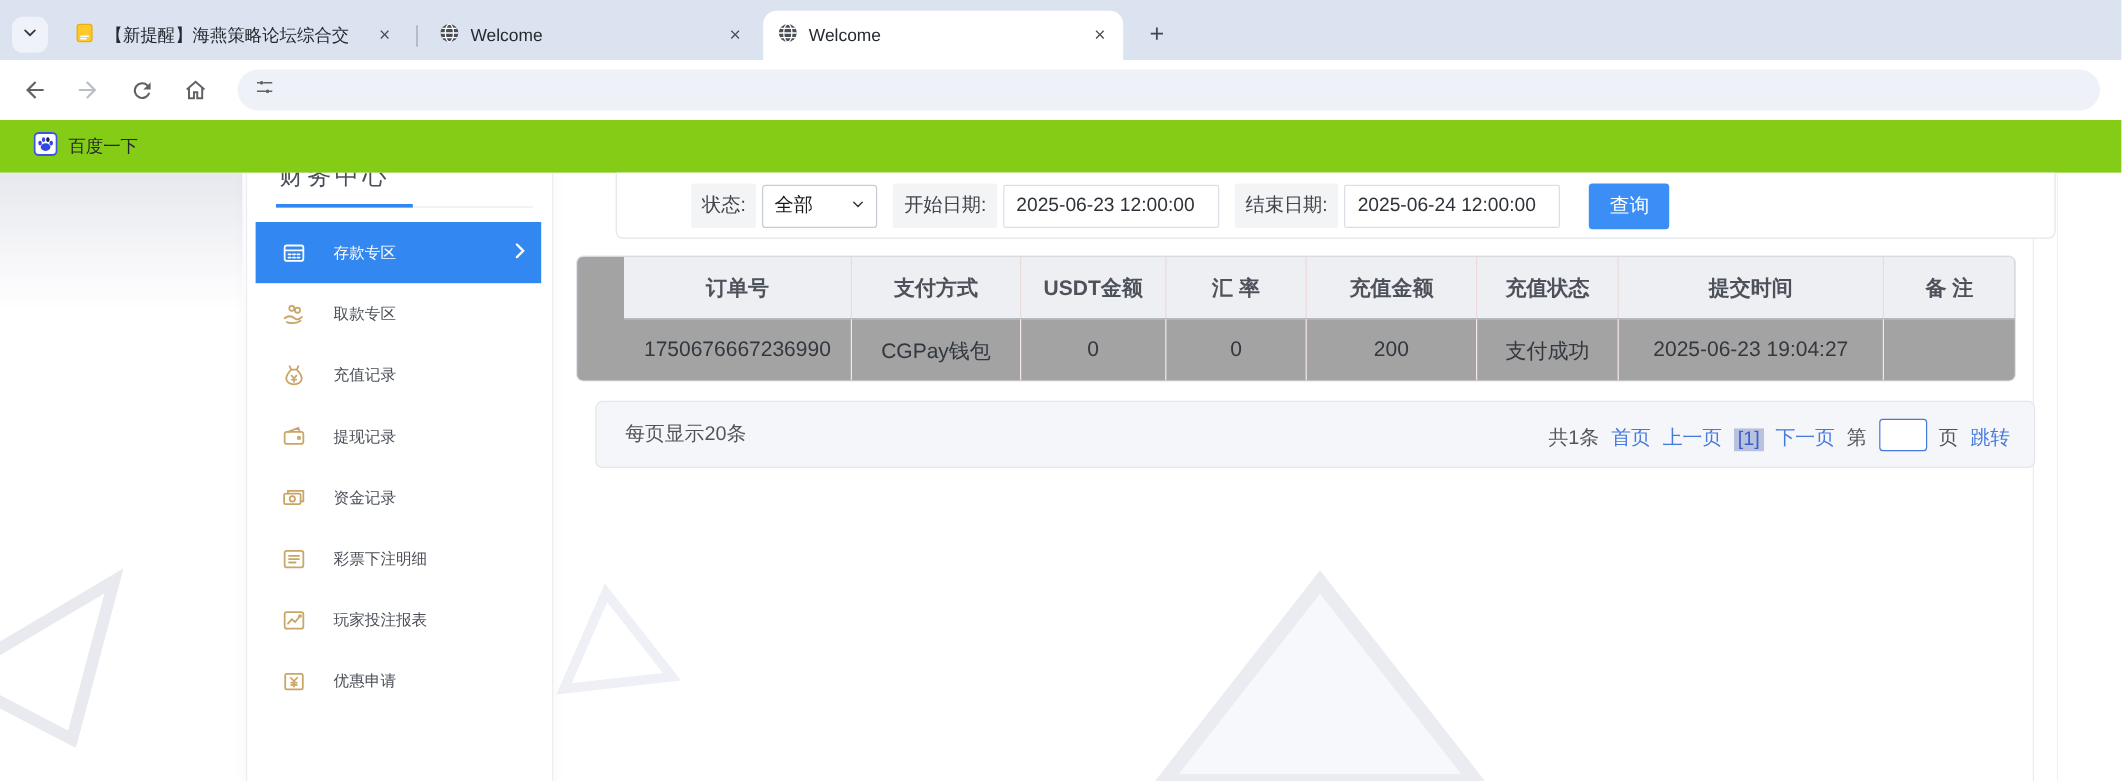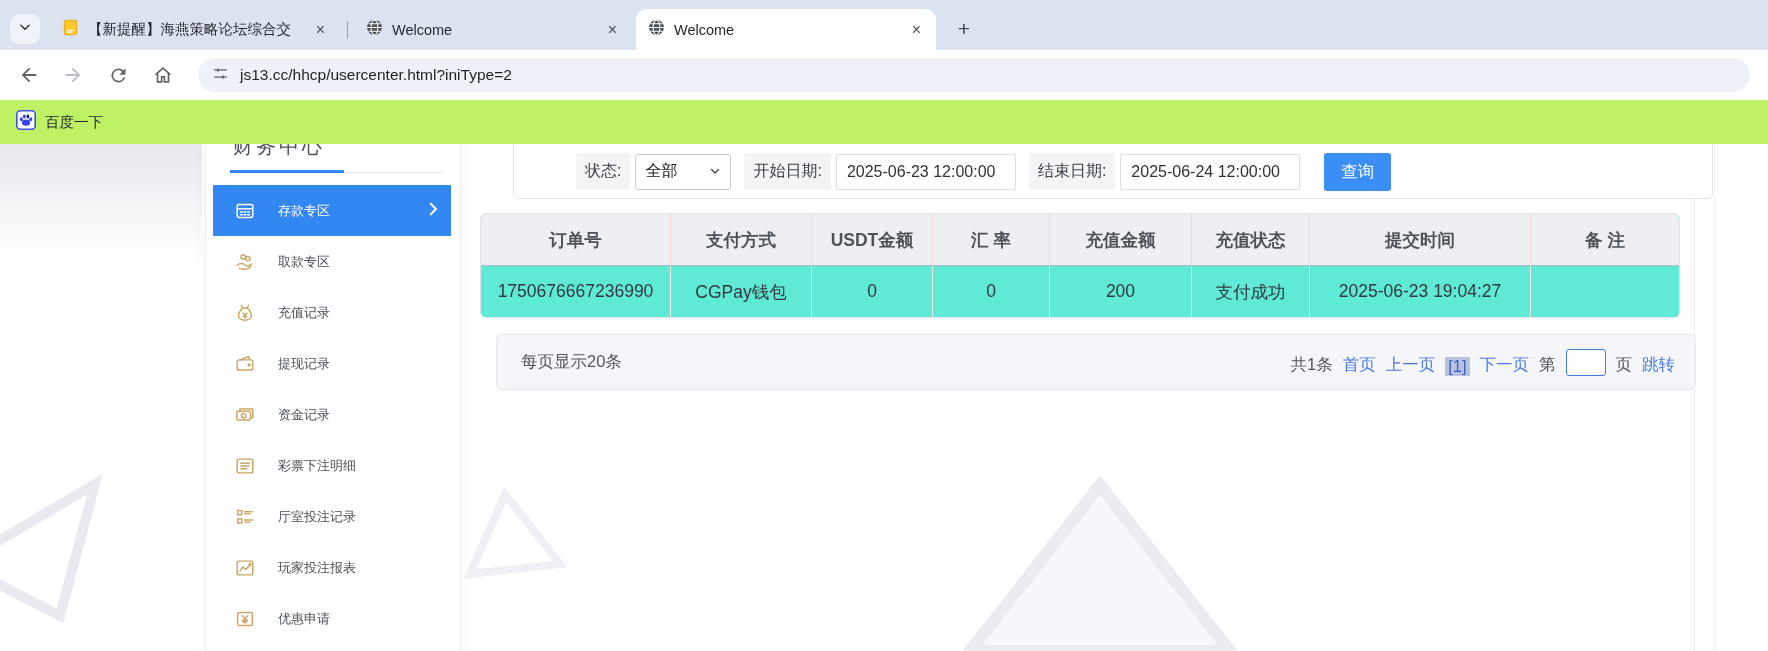--- a/index.html
+++ b/index.html
@@ -22,22 +22,22 @@
     display:flex; align-items:center; justify-content:center; font-size:21px; color:#43484f; }
 
   .toolbar { position:relative; height:50px; background:#fff; }
   .nav-icon { position:absolute; top:12px; width:26px; height:26px; display:flex;
     align-items:center; justify-content:center; }
   .omnibox { position:absolute; left:198px; right:18px; top:8px; height:34px;
     border-radius:17px; background:#eef1f8; display:flex; align-items:center; }
   .omnibox .tune { margin-left:14px; }
   .url-text { margin-left:11px; font-size:15.5px; color:#1d2126; }
 
-  .bookmarks { height:44px; background:#bef264; display:flex; align-items:center;
-    padding-left:16px; gap:9px; }
+  .bookmarks { height:44px; background:#84cc16; display:flex; align-items:center;
+    padding-left:28px; gap:9px; }
   .bm-label { font-size:14.5px; color:#24292f; }
 
   
   .page { position:relative; height:507px; background:#fff; overflow:hidden; }
   .decor { position:absolute; inset:0; z-index:0; pointer-events:none; }
   .left-fade { position:absolute; left:0; top:0; width:202px; height:115px; z-index:0;
     background:linear-gradient(180deg,#e7e8ee,rgba(255,255,255,0)); }
   .vline1 { position:absolute; left:1694px; top:0; bottom:0; width:1px; background:#e8eaee; z-index:0; }
   .vline2 { position:absolute; left:1714px; top:0; bottom:0; width:1px; background:#f0f1f5; z-index:0; }
 
@@ -66,21 +66,21 @@
     font-size:16px; color:#16181c; margin-left:5px; }
   .grp { display:flex; align-items:center; gap:5px; margin-left:13px; }
   .dt-input { width:180px; height:36px; border:1px solid #dadee5; border-radius:2px;
     font-size:16px; color:#2e3339; padding:0 10px;
     font-family:"Liberation Sans","DejaVu Sans",sans-serif; }
   .search-btn { margin-left:24px; background:#3c8ef7; color:#fff; border:none; border-radius:3px;
     font-size:16.5px; padding:8px 17px; cursor:pointer;
     font-family:"Liberation Sans","DejaVu Sans",sans-serif; }
 
   .table-panel { position:absolute; top:69px; left:0; width:1200px; border:1px solid #e1e4ea;
-    border-radius:6px; overflow:hidden; background:#5eead4; }
+    border-radius:6px; overflow:hidden; background:#a3a3a3;padding-left:39px; }
   .thead, .trow { display:grid; grid-template-columns:190px 141px 121px 117px 142px 118px 221px 1fr; }
   .thead { background:#edeff3; border-bottom:1px solid #b5bac1; }
   .th { height:51px; display:flex; align-items:center; justify-content:center;
     font-size:17.5px; font-weight:bold; color:#4d525a; border-right:1px solid #eedada; }
   .th:last-child { border-right:none; }
   .td { height:51px; display:flex; align-items:center; justify-content:center;
     font-size:17.5px; color:#33383f; border-right:1px solid #f7e6e6; }
   .td:last-child { border-right:none; }
 
   .pagination { position:absolute; top:190px; left:16px; width:1200px; height:56px;
@@ -173,21 +173,20 @@
       </svg>
   </span>
   <div class="omnibox">
     <span class="tune">
       <svg width="17" height="17" viewBox="0 0 24 24" fill="#5f6368">
           <circle cx="8.5" cy="7" r="2.2"></circle>
           <circle cx="15.5" cy="17" r="2.2"></circle>
           <path d="M3 6.1h3.4v1.8H3zM10.6 6.1H21v1.8H10.6zM3 16.1h10.4v1.8H3zM17.6 16.1H21v1.8h-3.4z"></path>
         </svg>
     </span>
-    <span class="url-text">js13.cc/hhcp/usercenter.html?iniType=2</span>
   </div>
 </div>
 
 <div class="bookmarks">
   <span>
     <svg width="20" height="20" viewBox="0 0 20 20">
         <rect x="0.8" y="0.8" width="18.4" height="18.4" rx="3.5" fill="#fff" stroke="#3b55e6" stroke-width="1.6"></rect>
         <g fill="#3245e8">
           <ellipse cx="10" cy="12.6" rx="4.1" ry="3.2"></ellipse>
           <ellipse cx="5.4" cy="9.2" rx="1.5" ry="2"></ellipse>
@@ -282,31 +281,20 @@
       <div class="sb-item">
         <span class="sb-ic">
           <svg width="22" height="22" viewBox="0 0 24 24" fill="none" stroke="#c9a566" stroke-width="1.6" stroke-linecap="round">
               <rect x="3.5" y="4.5" width="17" height="15" rx="2"></rect>
               <path d="M7.5 9h9M7.5 12h9M7.5 15h6"></path>
             </svg>
         </span>
         <span>彩票下注明细</span>
       </div>
 
-      <div class="sb-item">
-        <span class="sb-ic">
-          <svg width="22" height="22" viewBox="0 0 24 24" fill="none" stroke="#c9a566" stroke-width="1.6" stroke-linecap="round">
-              <rect x="4" y="5" width="4.5" height="4.5"></rect>
-              <path d="M11.5 6.2h8.5M11.5 8.6h6"></path>
-              <rect x="4" y="14" width="4.5" height="4.5"></rect>
-              <path d="M11.5 15.2h8.5M11.5 17.6h6"></path>
-            </svg>
-        </span>
-        <span>厅室投注记录</span>
-      </div>
 
       <div class="sb-item">
         <span class="sb-ic">
           <svg width="22" height="22" viewBox="0 0 24 24" fill="none" stroke="#c9a566" stroke-width="1.6" stroke-linecap="round">
               <rect x="3.5" y="4.5" width="17" height="15" rx="2"></rect>
               <path d="M6.5 15l3.5-4 3 2.5 4.5-5.5"></path>
               <circle cx="17.5" cy="8" r="0.9" fill="#c9a566"></circle>
             </svg>
         </span>
         <span>玩家投注报表</span>

